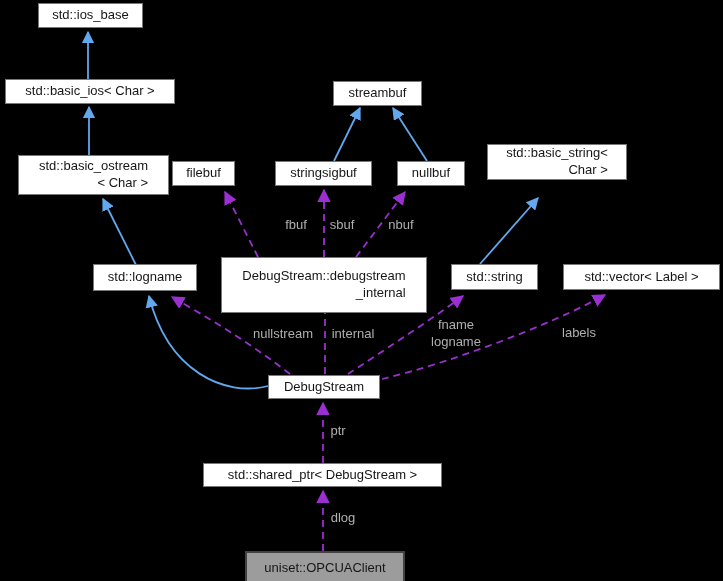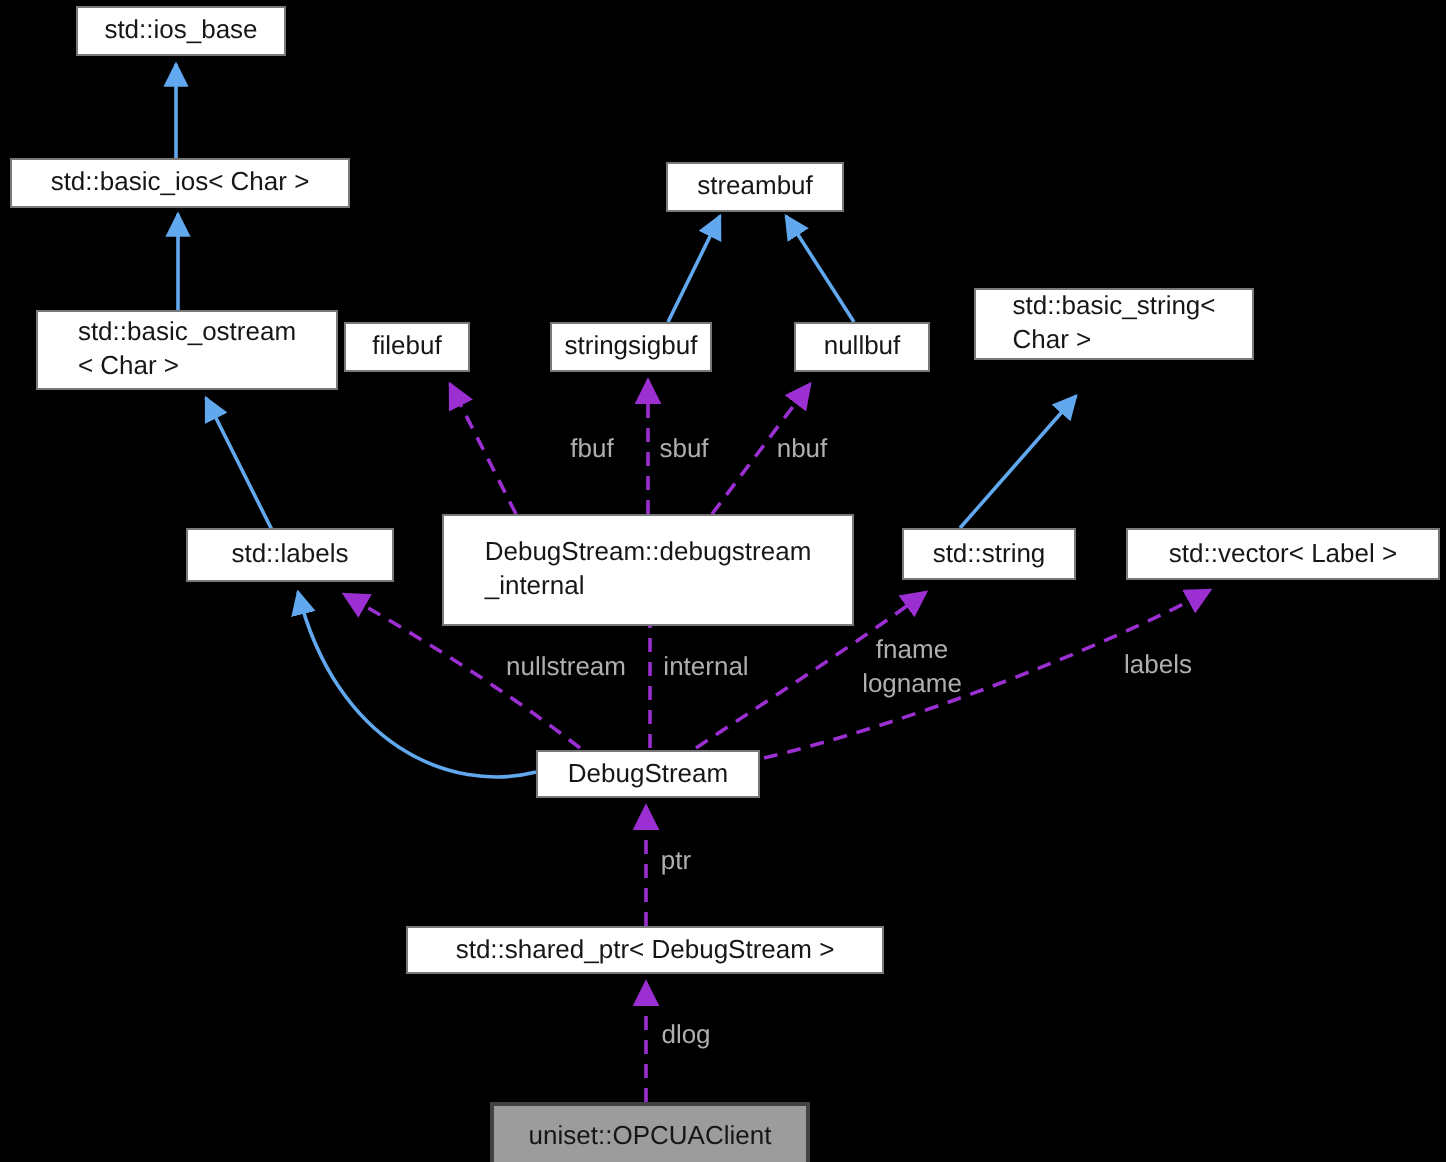--- a/index.html
+++ b/index.html
@@ -16,21 +16,21 @@
   .e-use{stroke:var(--usage-edge,#9b2fd1);stroke-width:1.8;fill:none;stroke-dasharray:7 5;}
   .mh-blue{fill:var(--inheritance-edge,#61a8ee);}
   .mh-purple{fill:var(--usage-edge,#9b2fd1);}
   .node{
     position:absolute;box-sizing:border-box;
     display:flex;align-items:center;justify-content:center;
     background:var(--node-fill,#fff);
     border:1.4px solid var(--node-border,#787878);
     color:var(--node-text,#161616);
     font-size:13px;line-height:1.3;
-    text-align:left;white-space:pre-line;
+    text-align:right;white-space:pre-line;
     cursor:pointer;
   }
   .node.highlight{
     background:var(--highlight-fill,#9c9c9c);
     border:2px solid var(--highlight-border,#424242);
     cursor:default;
   }
   .elabel{
     position:absolute;transform:translate(-50%,-50%);
     color:var(--edge-label-text,#afafaf);
@@ -71,25 +71,25 @@
     <path class="e-use" d="M323,463 L323,403" marker-end="url(#ah-purple)"></path>
     <path class="e-use" d="M323,551 L323,491" marker-end="url(#ah-purple)"></path>
   </svg>
 
   <div class="node" style="left:38px;top:3px;width:105px;height:25px"><span>std::ios_base</span></div>
   <div class="node" style="left:5px;top:79px;width:170px;height:25px"><span>std::basic_ios&lt; Char &gt;</span></div>
   <div class="node" style="left:18px;top:155px;width:151px;height:40px"><span>std::basic_ostream
 &lt; Char &gt;</span></div>
   <div class="node" style="left:172px;top:161px;width:63px;height:25px"><span>filebuf</span></div>
   <div class="node" style="left:333px;top:81px;width:89px;height:25px"><span>streambuf</span></div>
-  <div class="node" style="left:275px;top:161px;width:81px;height:25px"><span>stringsigbuf</span></div>
+  <div class="node" style="left:275px;top:161px;width:97px;height:25px"><span>stringsigbuf</span></div>
   <div class="node" style="left:397px;top:161px;width:68px;height:25px"><span>nullbuf</span></div>
   <div class="node" style="left:487px;top:144px;width:140px;height:36px"><span>std::basic_string&lt;
 Char &gt;</span></div>
-  <div class="node" style="left:93px;top:264px;width:104px;height:27px"><span>std::labels</span></div>
+  <div class="node" style="left:93px;top:264px;width:104px;height:27px"><span>std::logname</span></div>
   <div class="node" style="left:221px;top:257px;width:206px;height:56px"><span>DebugStream::debugstream
 _internal</span></div>
   <div class="node" style="left:451px;top:264px;width:87px;height:26px"><span>std::string</span></div>
   <div class="node" style="left:563px;top:264px;width:157px;height:26px"><span>std::vector&lt; Label &gt;</span></div>
   <div class="node" style="left:268px;top:375px;width:112px;height:24px"><span>DebugStream</span></div>
   <div class="node" style="left:203px;top:463px;width:239px;height:24px"><span>std::shared_ptr&lt; DebugStream &gt;</span></div>
   <div class="node highlight" style="left:245px;top:551px;width:160px;height:34px"><span>uniset::OPCUAClient</span></div>
 
   <div class="elabel" style="left:296px;top:225px">fbuf</div>
   <div class="elabel" style="left:342px;top:225px">sbuf</div>

